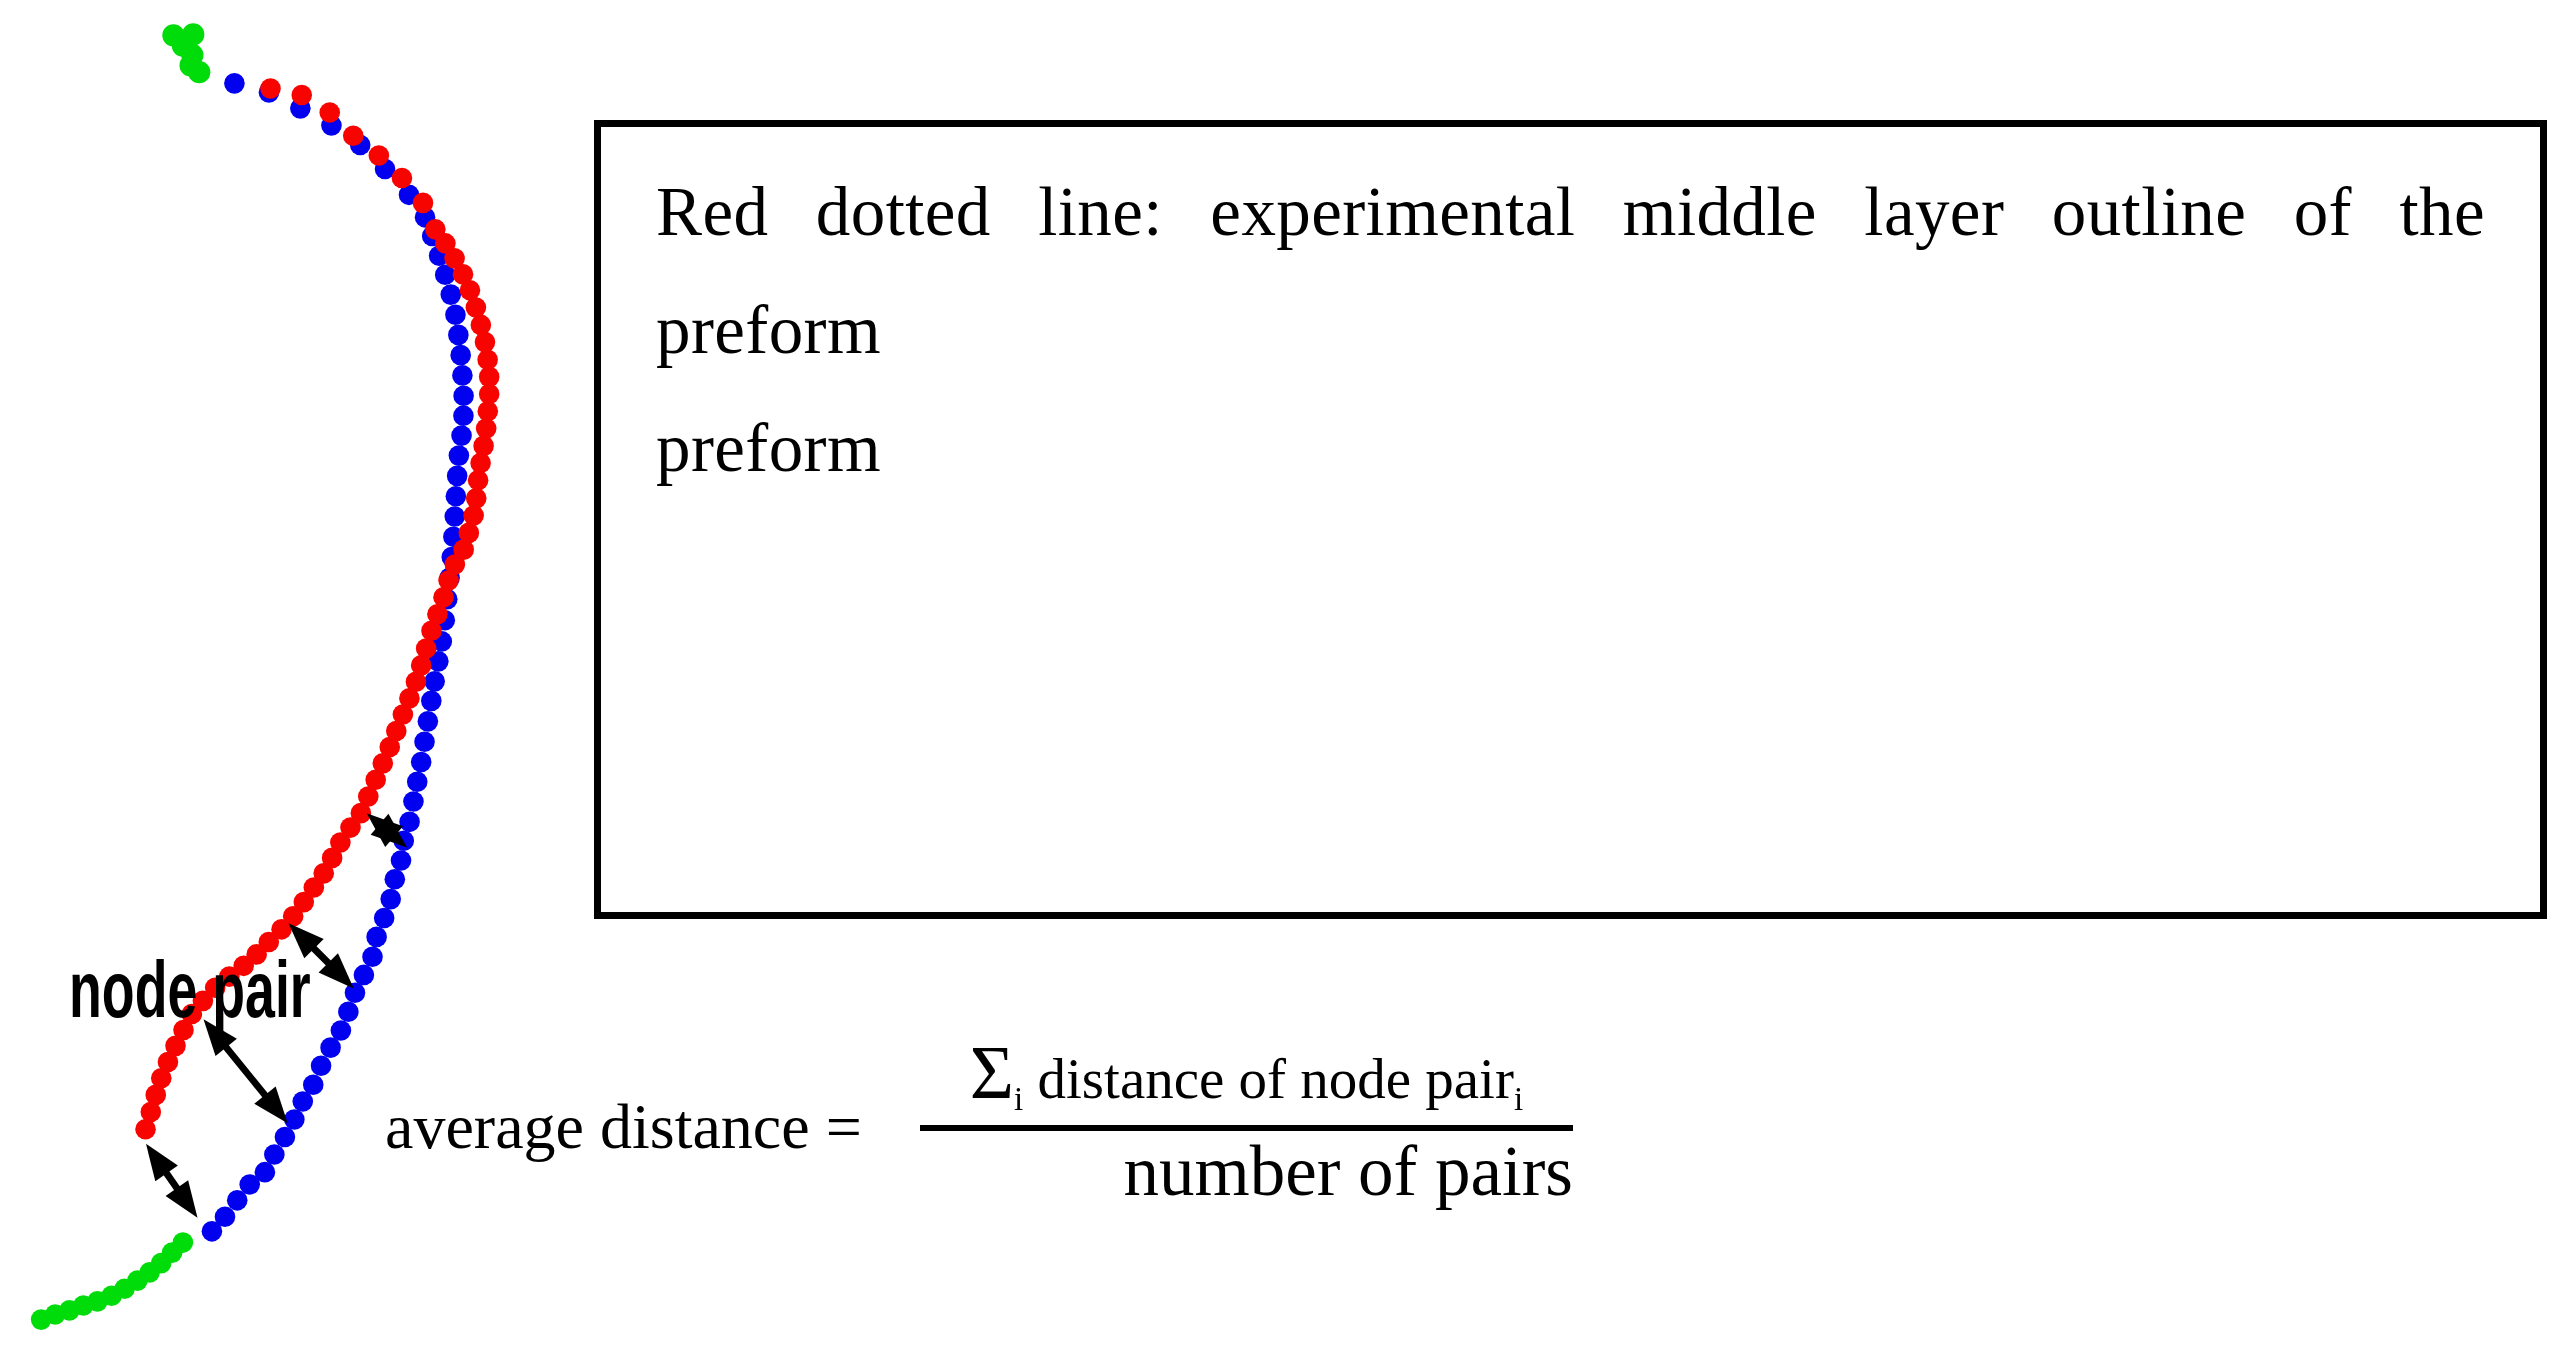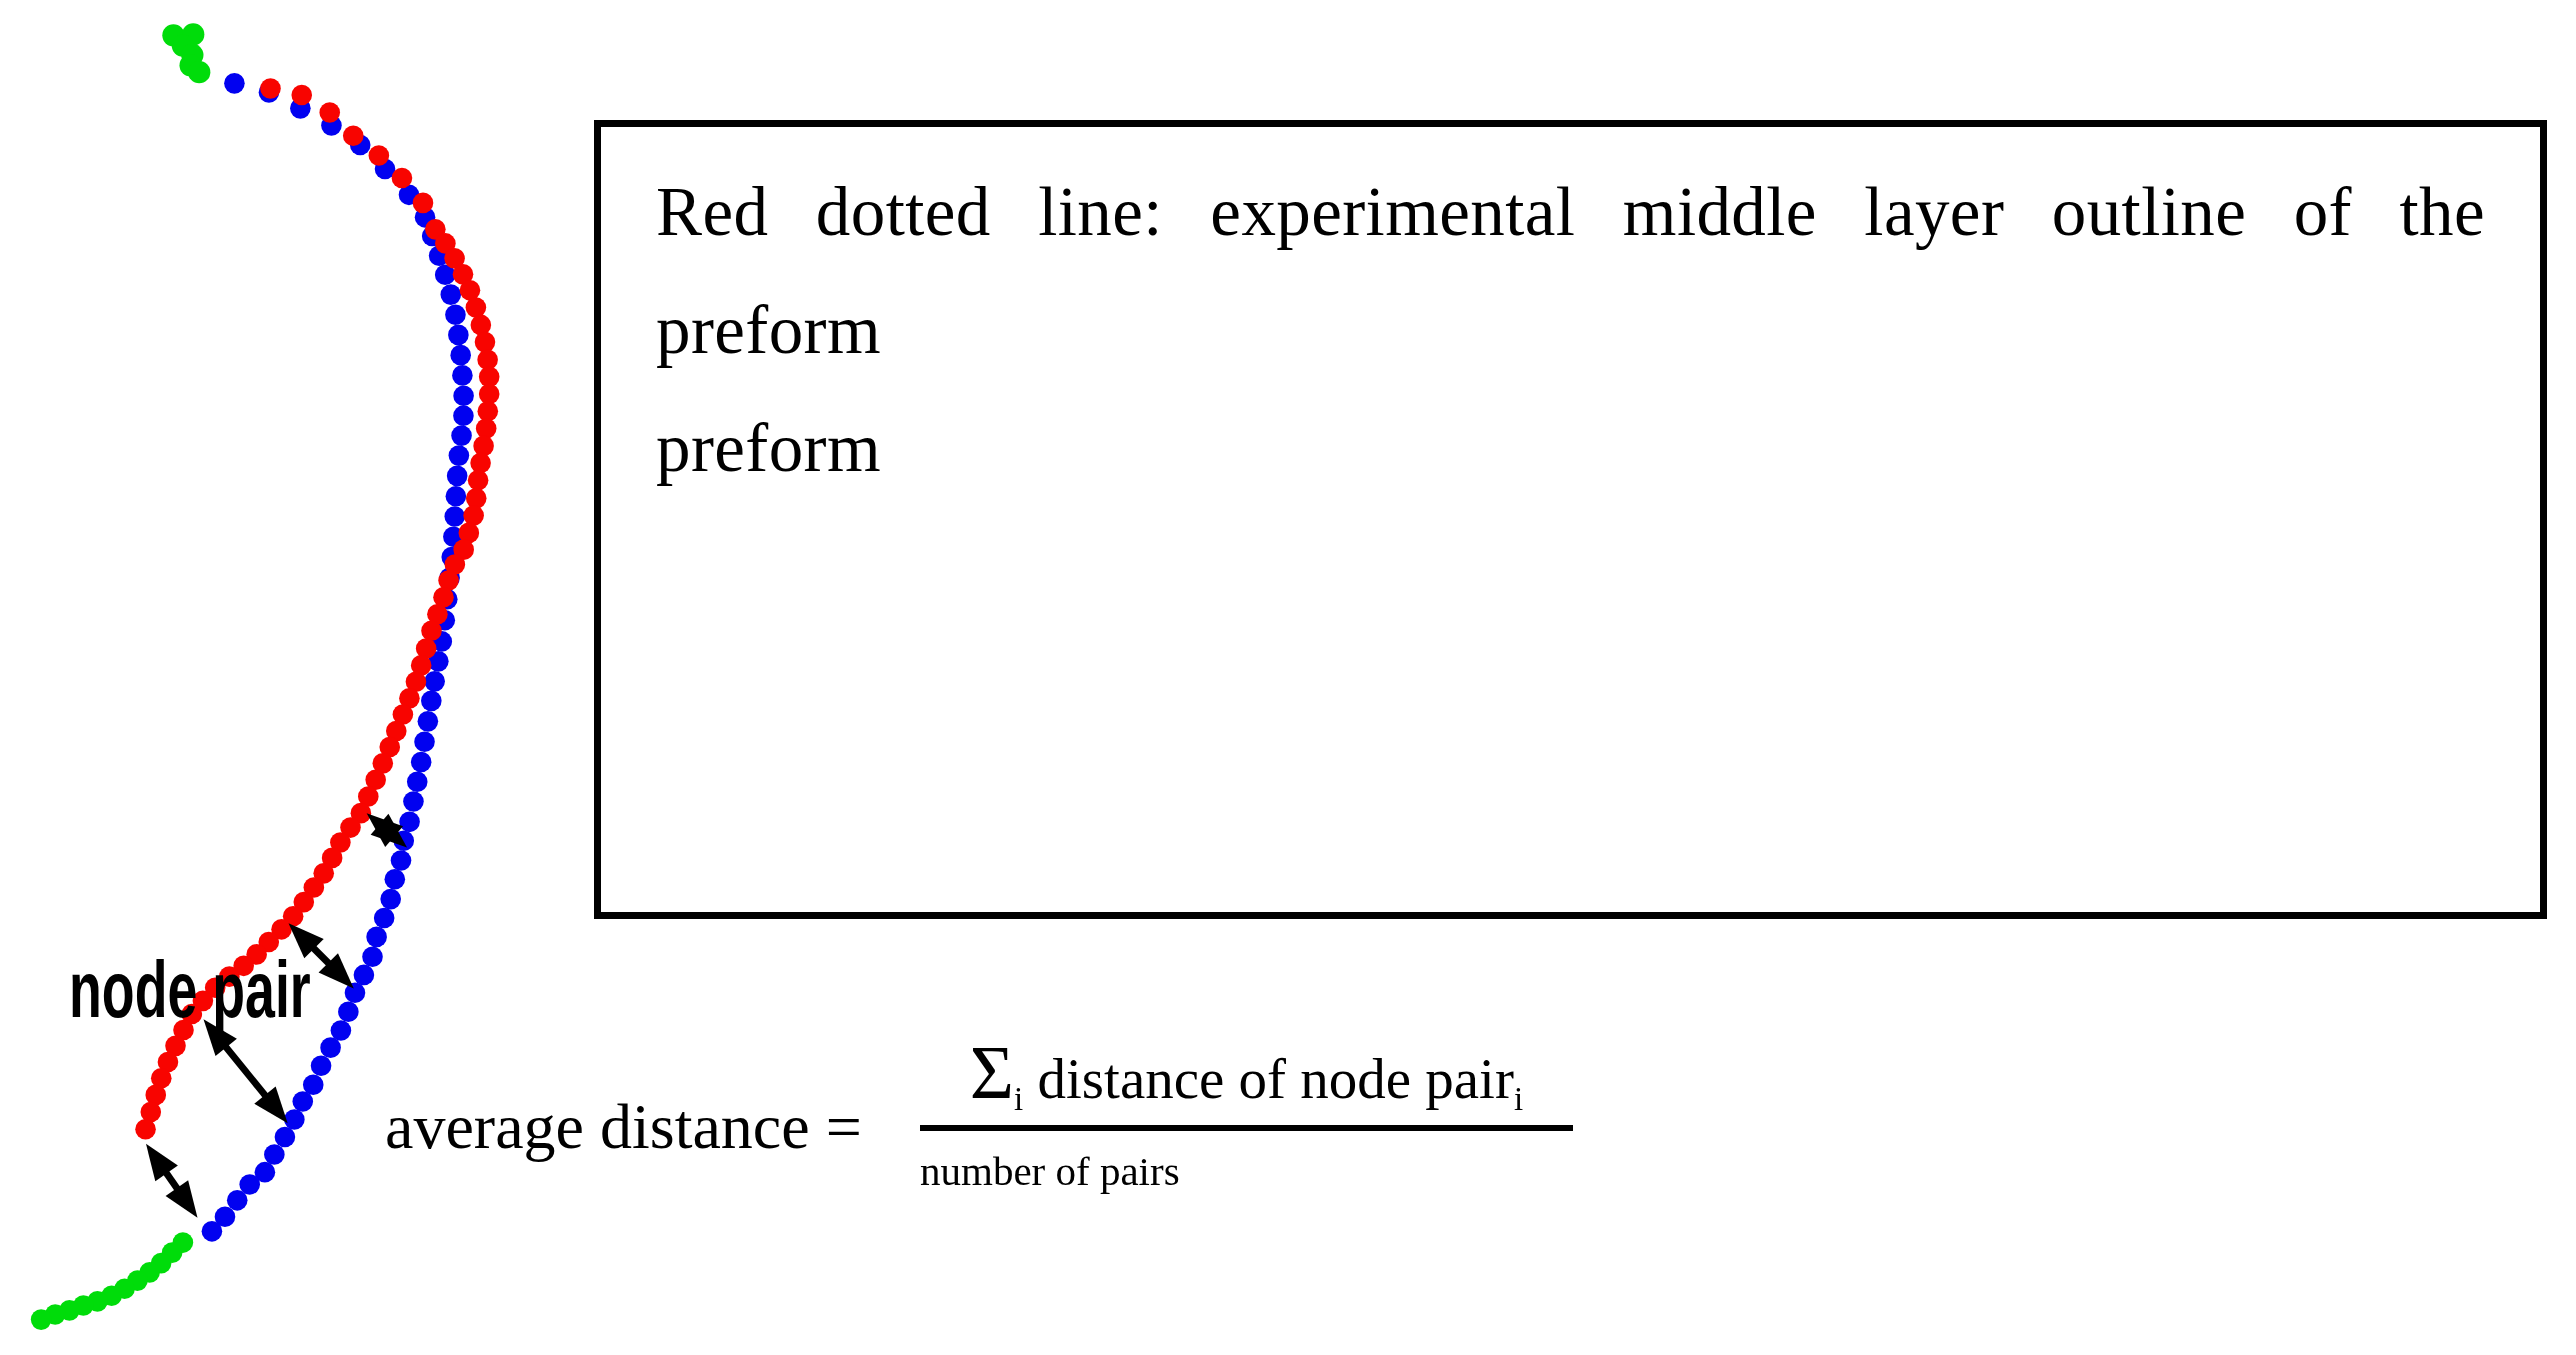--- a/index.html
+++ b/index.html
@@ -34,21 +34,21 @@
     font-size:64px;line-height:69px;color:#000;white-space:nowrap;
   }
   #formula-fraction{
     position:absolute;left:920px;top:1034px;width:653px;z-index:2;color:#000;
   }
   #formula-numerator{
     text-align:center;font-size:57px;line-height:77px;height:77px;
     border-bottom:6.9px solid #000;padding-bottom:14px;white-space:nowrap;
   }
   #formula-denominator{
-    text-align:left;font-size:41px;line-height:73px;margin-top:4.3px;white-space:nowrap;
+    text-align:right;font-size:71px;line-height:73px;margin-top:4.3px;white-space:nowrap;
   }
   .sigma{font-size:76px;}
   sub{font-size:0.58em;line-height:0;}
 </style>
 </head>
 <body>
 
 <div id="stage">
 
   <svg id="plot-svg" width="2576" height="1356" viewBox="0 0 3000 1579">

